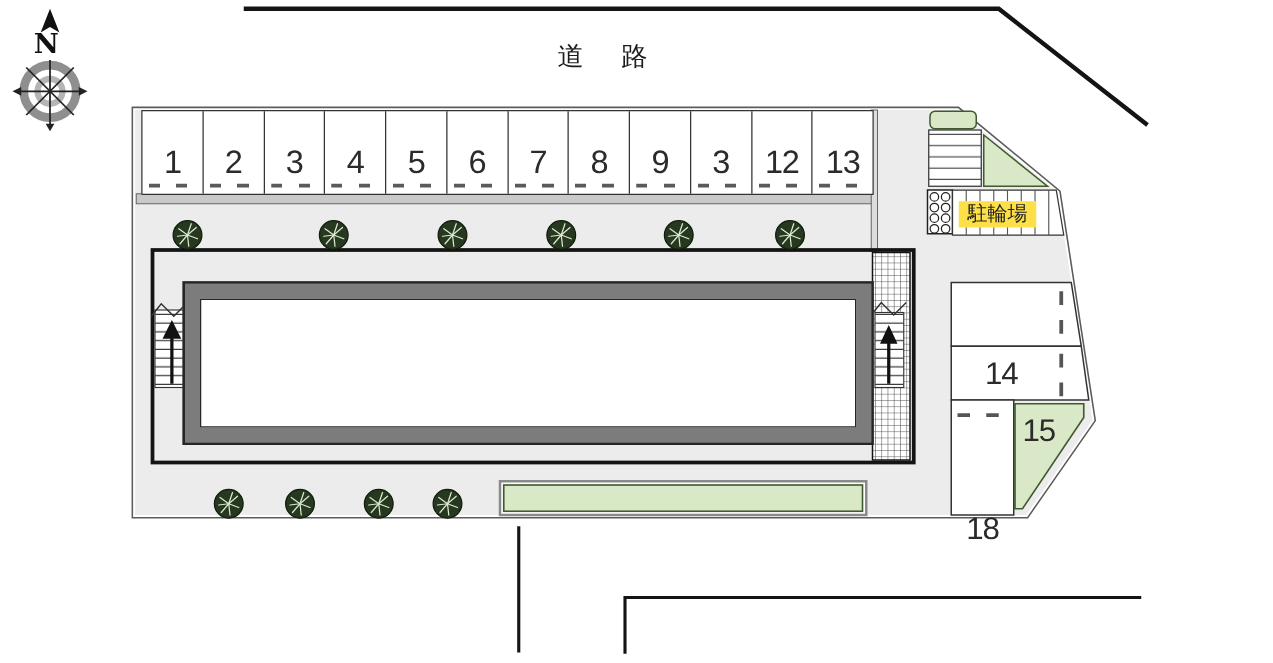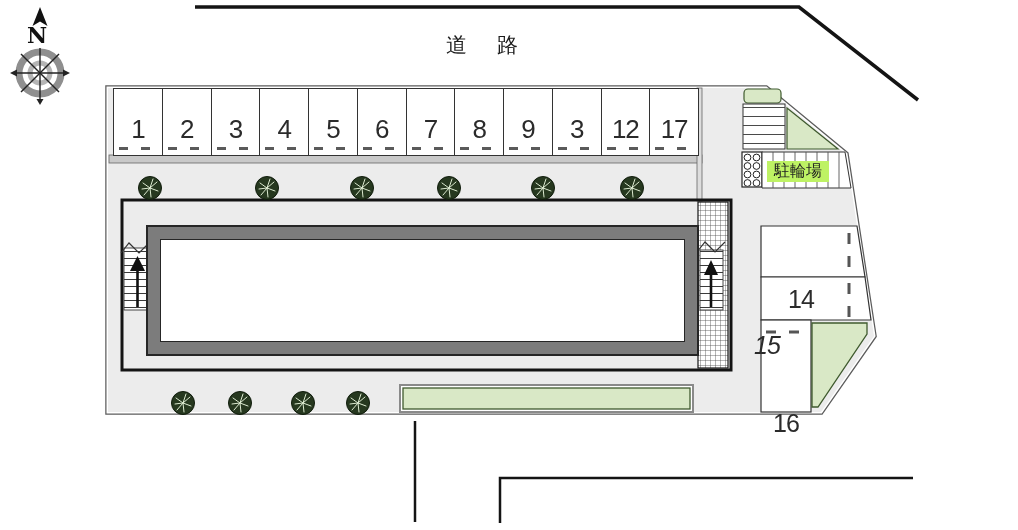--- a/index.html
+++ b/index.html
@@ -18,24 +18,24 @@
             background:repeating-linear-gradient(90deg,#5a5a5a 0 9px,transparent 9px 22px);}
   
   #building{left:146px;top:225px;width:553px;height:131px;box-sizing:border-box;
             border:2px solid #262626;background:#7c7c7c;}
   #building .wall{position:absolute;inset:0;border:6px solid #7c7c7c;box-sizing:border-box;}
   #building .inner{position:absolute;inset:6px;border:1.2px solid #262626;background:#fff;box-sizing:border-box;}
   
   .lbl{color:#1c1c1c;}
   #road-label{left:418px;top:31px;width:140px;text-align:center;font-size:21px;letter-spacing:12px;}
   #north-label{left:27px;top:22px;font-family:"DejaVu Serif",serif;font-weight:bold;font-size:22px;color:#111;}
-  #bike-label{left:767px;top:161px;width:62px;text-align:center;font-size:16px;background:#bef264;color:#222;}
+  #bike-label{left:767px;top:161px;width:62px;text-align:center;font-size:16px;background:#fde047;color:#222;}
   .sidenum{font-size:25px;color:#2b2b2b;text-align:center;letter-spacing:-1px;margin-top:48px;}
   #num14{left:770px;top:237px;width:62px;}
-  #num15{left:736px;top:283px;width:62px;font-style:italic;}
+  #num15{left:800px;top:283px;width:62px;}
   #num16{left:761px;top:361px;width:50px;}
 </style>
 </head>
 <body>
 
 <div id="stage">
 
 <svg id="baseSvg" width="1018" height="530" viewBox="0 0 1018 530">
   <defs>
     <pattern id="grid" width="5" height="5" patternUnits="userSpaceOnUse">
@@ -218,31 +218,31 @@
       </div>
   <div class="pspace">
         <span class="pnum">3</span>
         <div class="dashline"></div>
       </div>
   <div class="pspace">
         <span class="pnum">12</span>
         <div class="dashline"></div>
       </div>
   <div class="pspace">
-        <span class="pnum">17</span>
+        <span class="pnum">13</span>
         <div class="dashline"></div>
       </div>
 </div>
 
 <div id="building" class="ov">
   <div class="wall">
     <div class="inner"></div>
   </div>
 </div>
 
 <div id="road-label" class="ov lbl">道 路</div>
 <div id="north-label" class="ov">N</div>
 <div id="bike-label" class="ov lbl">駐輪場</div>
 <div id="num14" class="ov sidenum">14</div>
 <div id="num15" class="ov sidenum">15</div>
-<div id="num16" class="ov sidenum">16</div>
+<div id="num16" class="ov sidenum">18</div>
 
 </div>
 
 </body></html>

